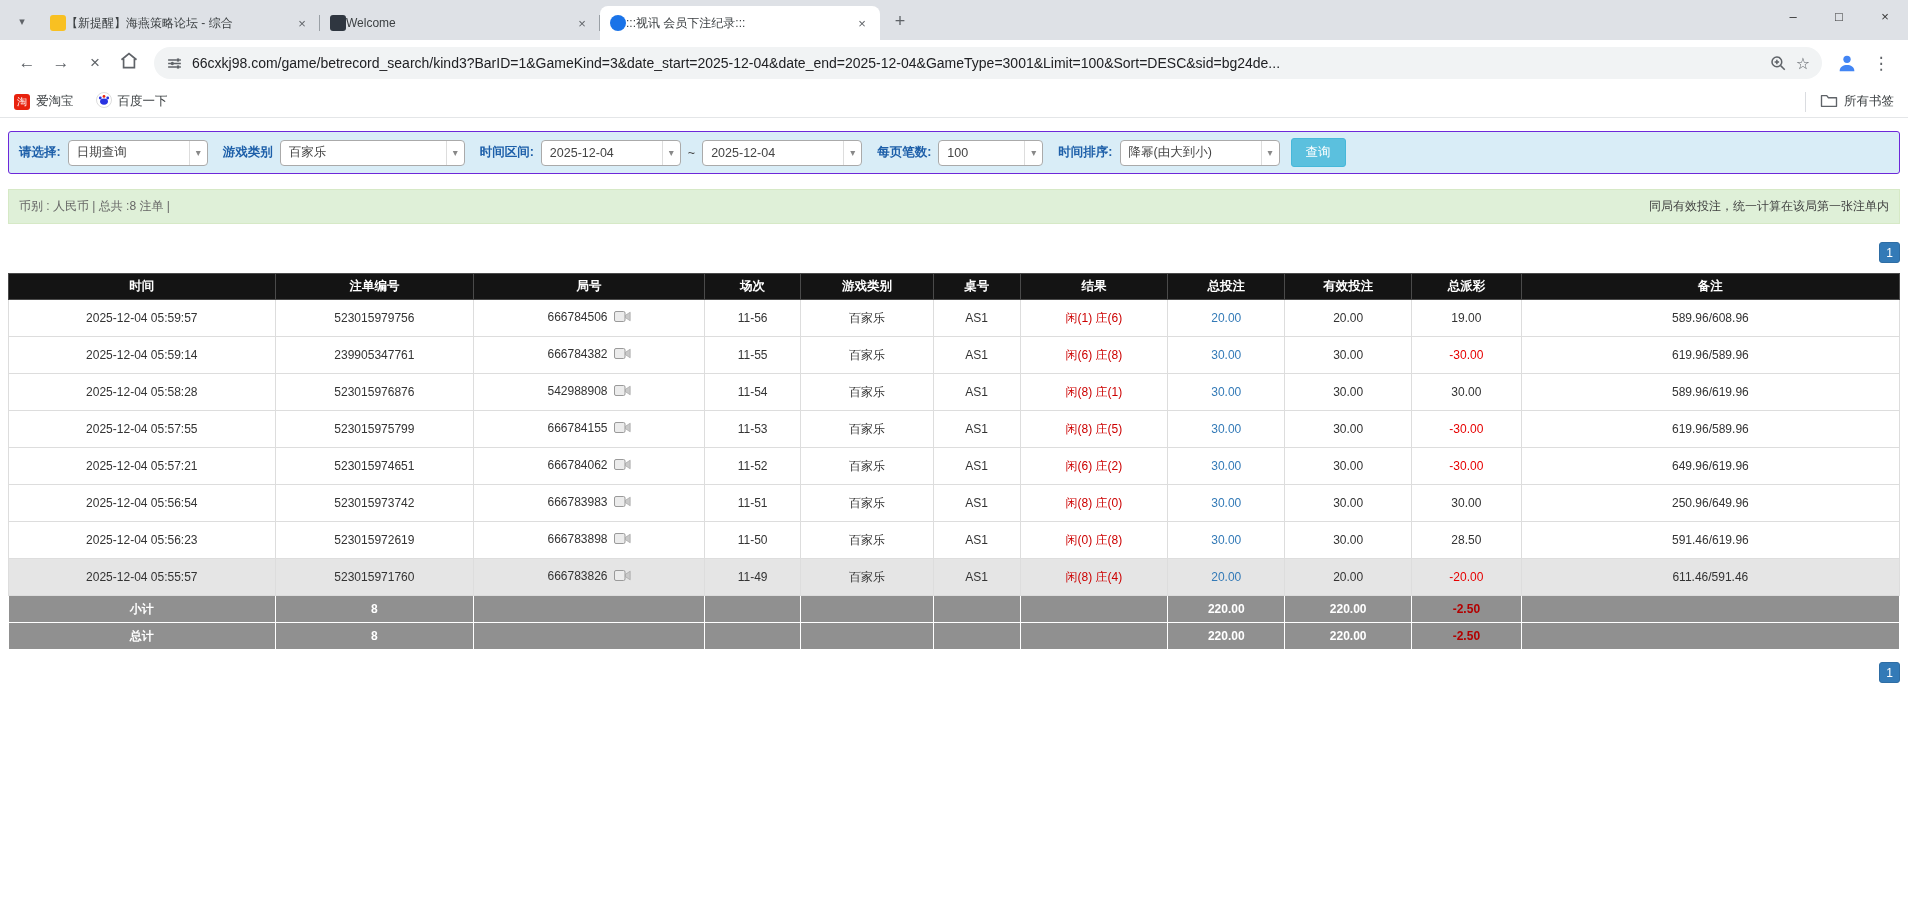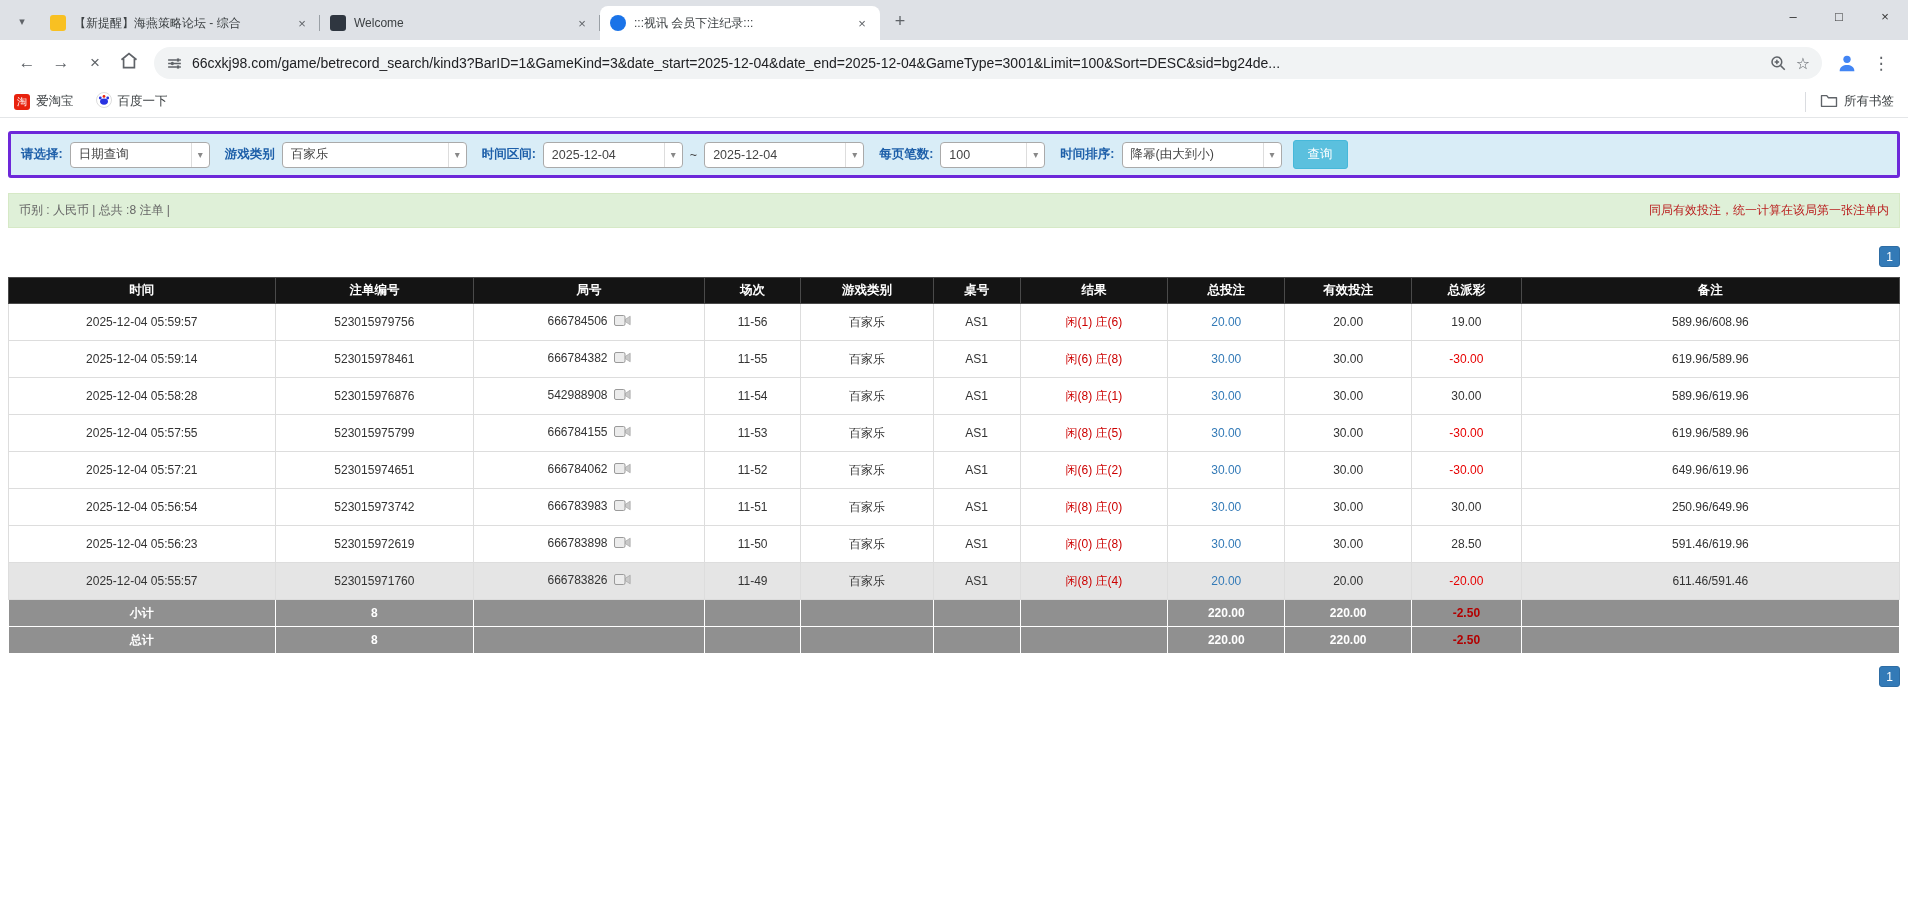--- a/index.html
+++ b/index.html
@@ -2,21 +2,21 @@
 <html><head>
 <meta charset="utf-8">
 <style>
   * { margin:0; padding:0; box-sizing:border-box; }
   html,body { width:1908px; height:919px; overflow:hidden; }
   body { font-family:"Liberation Sans","DejaVu Sans",sans-serif; background:#fff; }
 
   
   .tabstrip { height:40px; background:#dee1e6; display:flex; align-items:flex-end; padding-left:6px; position:relative; }
   .tab-search { width:28px; height:28px; margin:0 4px 5px 2px; border-radius:50%; display:flex; align-items:center; justify-content:center; color:#5f6368; font-size:11px; }
-  .tab { width:280px; height:34px; display:flex; align-items:center; padding:0 10px; gap:8px; font-size:12px; color:#3c4043; position:relative; cursor:default; }
+  .tab { width:280px; height:34px; display:flex; align-items:center; padding:0 10px; font-size:12px; color:#3c4043; position:relative; cursor:default; }
   .tab.active { background:#fff; border-radius:8px 8px 0 0; }
   .tab:not(.active)::after { content:""; position:absolute; right:0; top:9px; height:16px; width:1px; background:#9aa0a6; }
   .tab-title { flex:1; white-space:nowrap; overflow:hidden; text-overflow:ellipsis; }
   .tab-close { width:16px; height:16px; border-radius:50%; display:flex; align-items:center; justify-content:center; font-size:13px; color:#5f6368; flex:none; }
   .fav { width:16px; height:16px; flex:none; display:flex; align-items:center; justify-content:center; }
   .fav-yellow { background:#f8c022; border-radius:3px; }
   .fav-dark { background:#2f3640; border-radius:3px; }
   .fav-blue { background:#1a73e8; border-radius:50%; }
   .newtab { width:28px; height:28px; margin:0 0 5px 6px; font-size:18px; color:#5f6368; display:flex; align-items:center; justify-content:center; }
   .wincontrols { position:absolute; right:0; top:0; height:32px; display:flex; }
@@ -32,31 +32,31 @@
   .bookmarks { height:32px; background:#fff; border-bottom:1px solid #e4e6e8; display:flex; align-items:center; padding:0 14px; gap:22px; font-size:12.5px; color:#3c4043; }
   .bm { display:flex; align-items:center; gap:6px; white-space:nowrap; }
   .bm-spacer { flex:1; }
   .bm-right { border-left:1px solid #dadce0; padding-left:14px; height:20px; }
   .fav-tao { width:16px; height:16px; background:#e8220e; border-radius:3px; color:#fff; font-size:10px; display:flex; align-items:center; justify-content:center; flex:none; }
 
   
   .page { padding:0 8px; background:#fff; }
   .page-title { margin-top:20px; font-size:16px; color:#333; }
 
-  .filter-bar { margin-top:13px; background:#d9edf7; border:3px solid #6d28d9; border-radius:3px; padding:6px 10px; display:flex; align-items:center; gap:7px; font-size:12.5px; }
+  .filter-bar { margin-top:13px; background:#d9edf7; border:1px solid #6d28d9; border-radius:3px; padding:6px 10px; display:flex; align-items:center; gap:7px; font-size:12.5px; }
   .f-label { color:#1d5fa9; font-weight:bold; }
   .f-label.gap { margin-left:8px; }
   .select { background:#fff; border:1px solid #aaa; border-radius:4px; height:26px; display:flex; align-items:center; font-size:12.5px; color:#444; overflow:hidden; }
   .select .val { padding:0 8px; flex:1; white-space:nowrap; overflow:hidden; }
   .select .caret { width:18px; height:100%; border-left:1px solid #ddd; display:flex; align-items:center; justify-content:center; color:#888; font-size:10px; flex:none; }
   .tilde { color:#444; }
   .btn-search { background:#5bc0de; border:1px solid #46b8da; color:#fff; border-radius:3px; padding:5px 14px; font-size:12.5px; margin-left:4px; cursor:pointer; }
 
   .summary-bar { margin-top:15px; background:#dff0d8; border:1px solid #d6e9c6; border-radius:0; padding:8px 10px; display:flex; justify-content:space-between; align-items:center; font-size:12px; color:#666; }
-  .summary-right { color:#b91c1c; }
+  .summary-right { color:#404040; }
 
   .pager-row { margin-top:18px; display:flex; justify-content:flex-end; }
   .pager-row.bottom { margin-top:12px; }
   .pager { min-width:21px; height:21px; background:#337ab7; border:1px solid #2e6da4; color:#fff; font-size:12px; display:flex; align-items:center; justify-content:center; border-radius:3px; padding:0 4px; }
 
   table.bet { width:100%; border-collapse:collapse; margin-top:10px; font-size:12px; color:#333; table-layout:fixed; }
   .bet th { background:#141414; color:#fff; border:1px solid #4a4a4a; height:26px; font-weight:bold; font-size:12.5px;margin-left:33px; }
   .bet td { border:1px solid #ddd; height:37px; text-align:center; overflow:hidden; white-space:nowrap; background:#fff; }
   .bet tr.hl td { background:#e5e5e5; }
   .bet td.link { color:#337ab7; cursor:pointer; }
@@ -270,21 +270,21 @@
           <td>百家乐</td>
           <td>AS1</td>
           <td><span class="res">闲(1)</span> <span class="res">庄(6)</span></td>
           <td class="link">20.00</td>
           <td>20.00</td>
           <td>19.00</td>
           <td>589.96/608.96</td>
         </tr>
         <tr>
           <td>2025-12-04 05:59:14</td>
-          <td>523015978461</td>
+          <td>239905347761</td>
           <td><span>666784382</span><span class="cam"><svg width="17" height="13" viewBox="0 0 17 13">
                 <rect x="0.5" y="1.5" width="10.5" height="10" rx="1.5" fill="#ececec" stroke="#9a9a9a"></rect>
                 <path d="M11.5 5.2 16.2 2.2 V10.8 L11.5 7.8 Z" fill="#c9c9c9" stroke="#9a9a9a" stroke-width="0.6"></path>
               </svg></span></td>
           <td>11-55</td>
           <td>百家乐</td>
           <td>AS1</td>
           <td><span class="res">闲(6)</span> <span class="res">庄(8)</span></td>
           <td class="link">30.00</td>
           <td>30.00</td>

